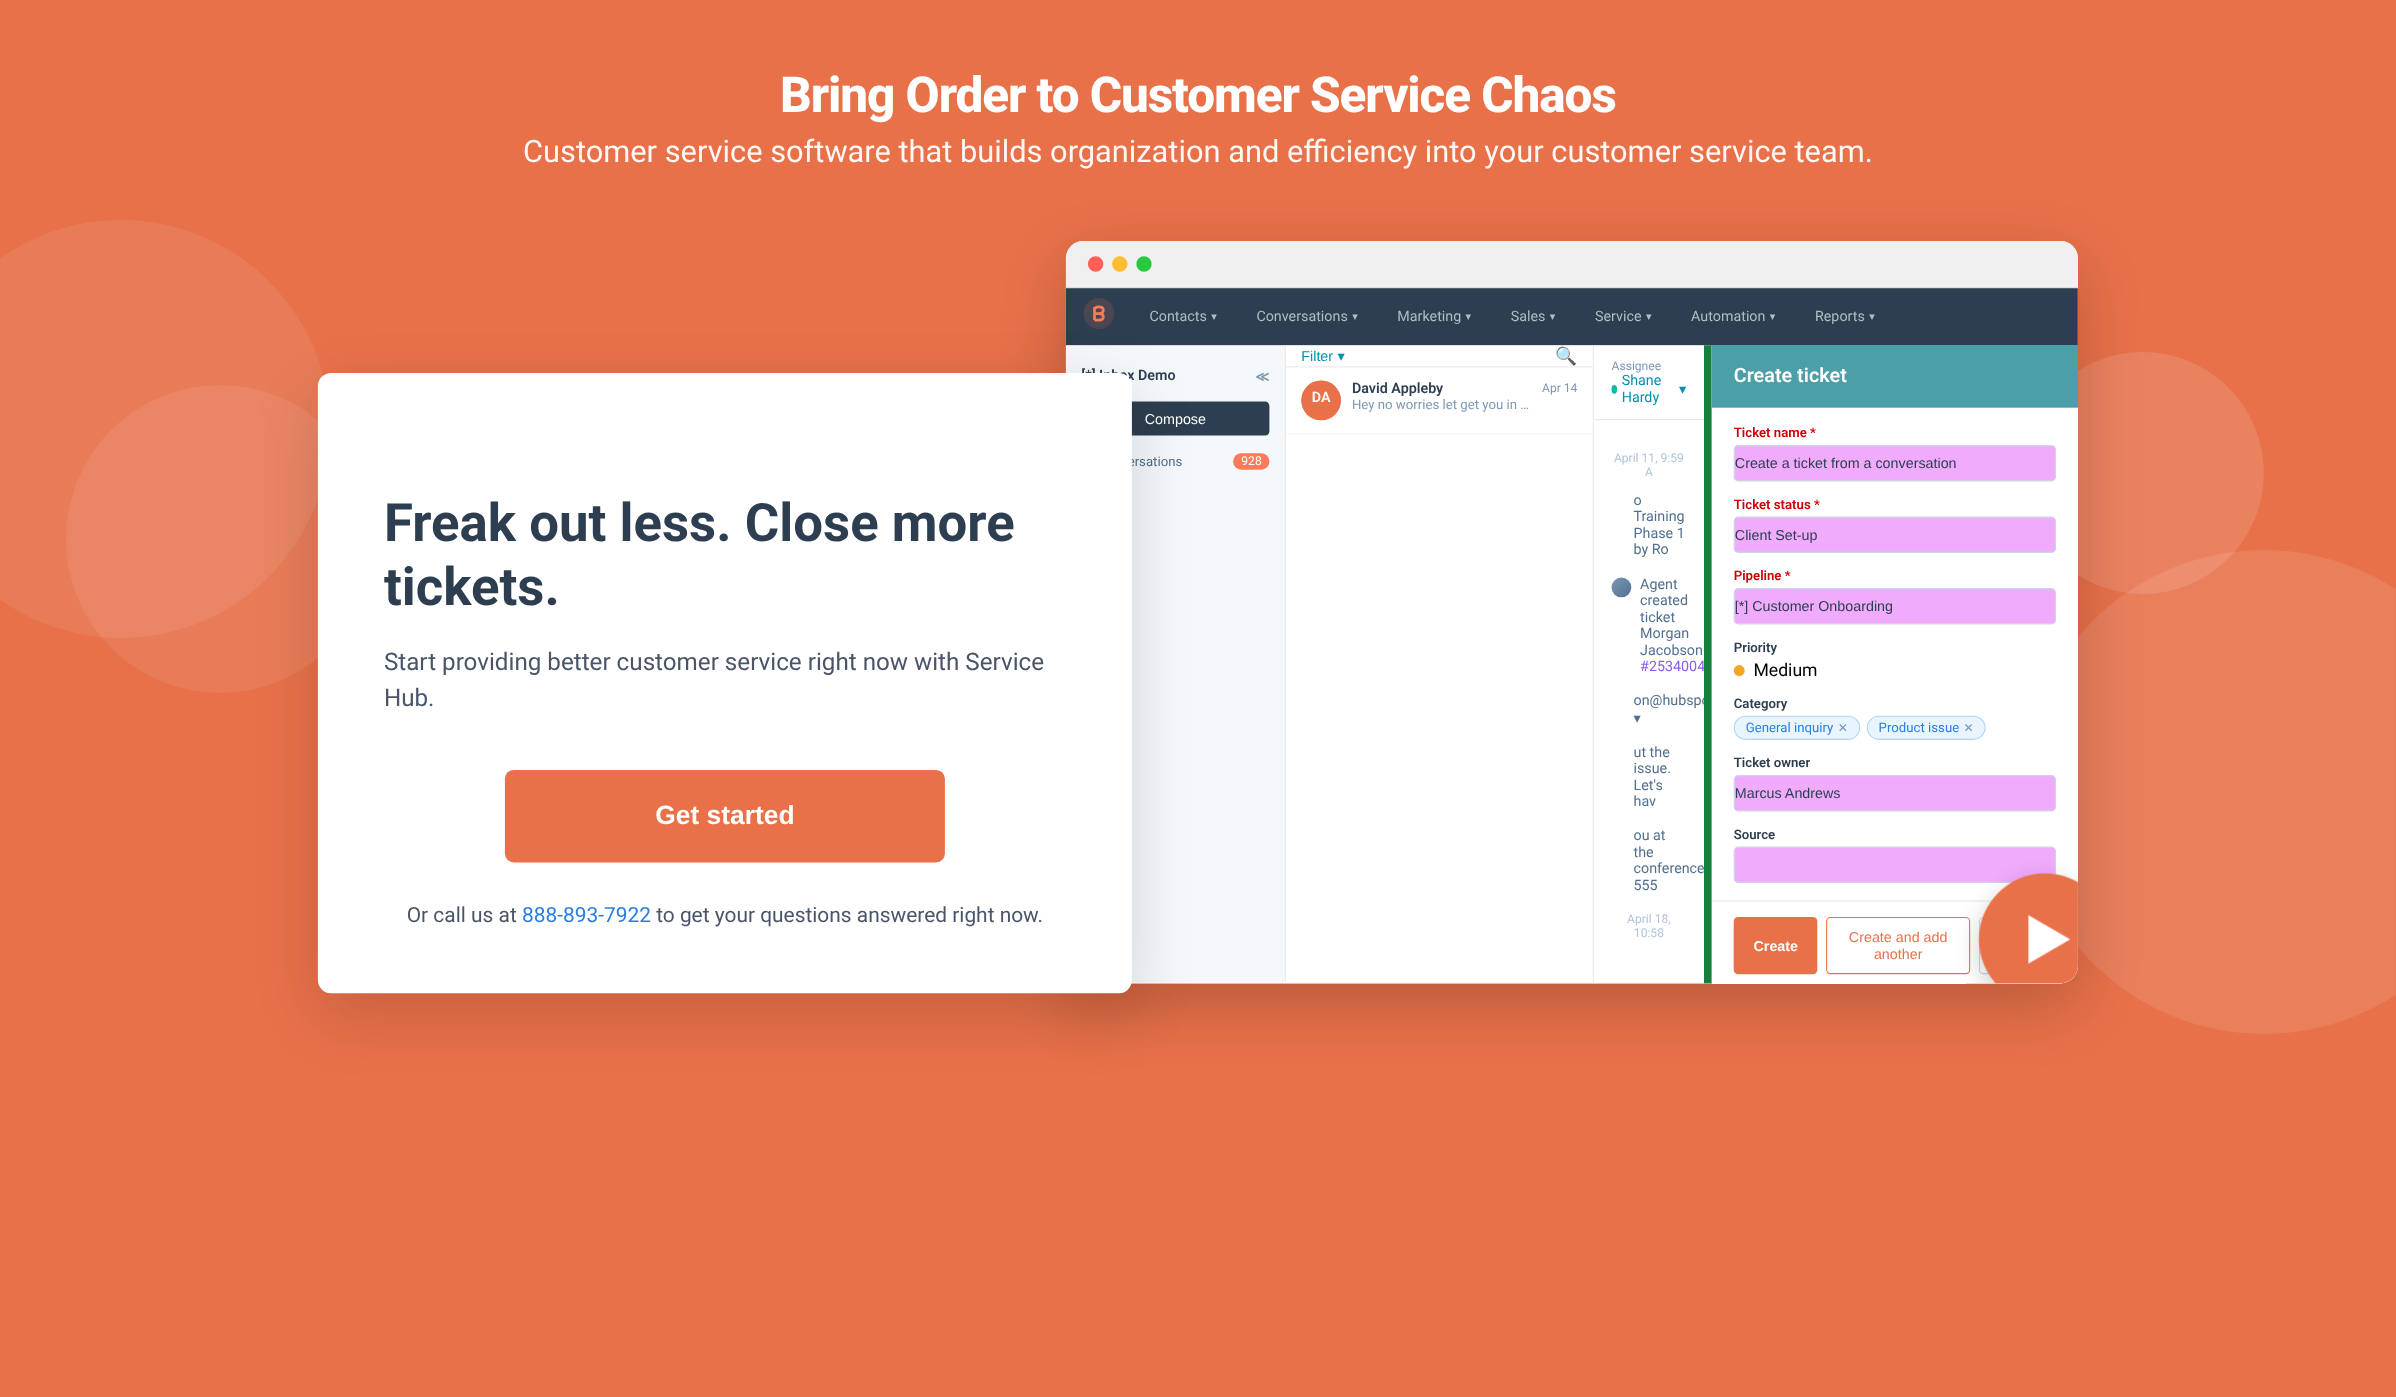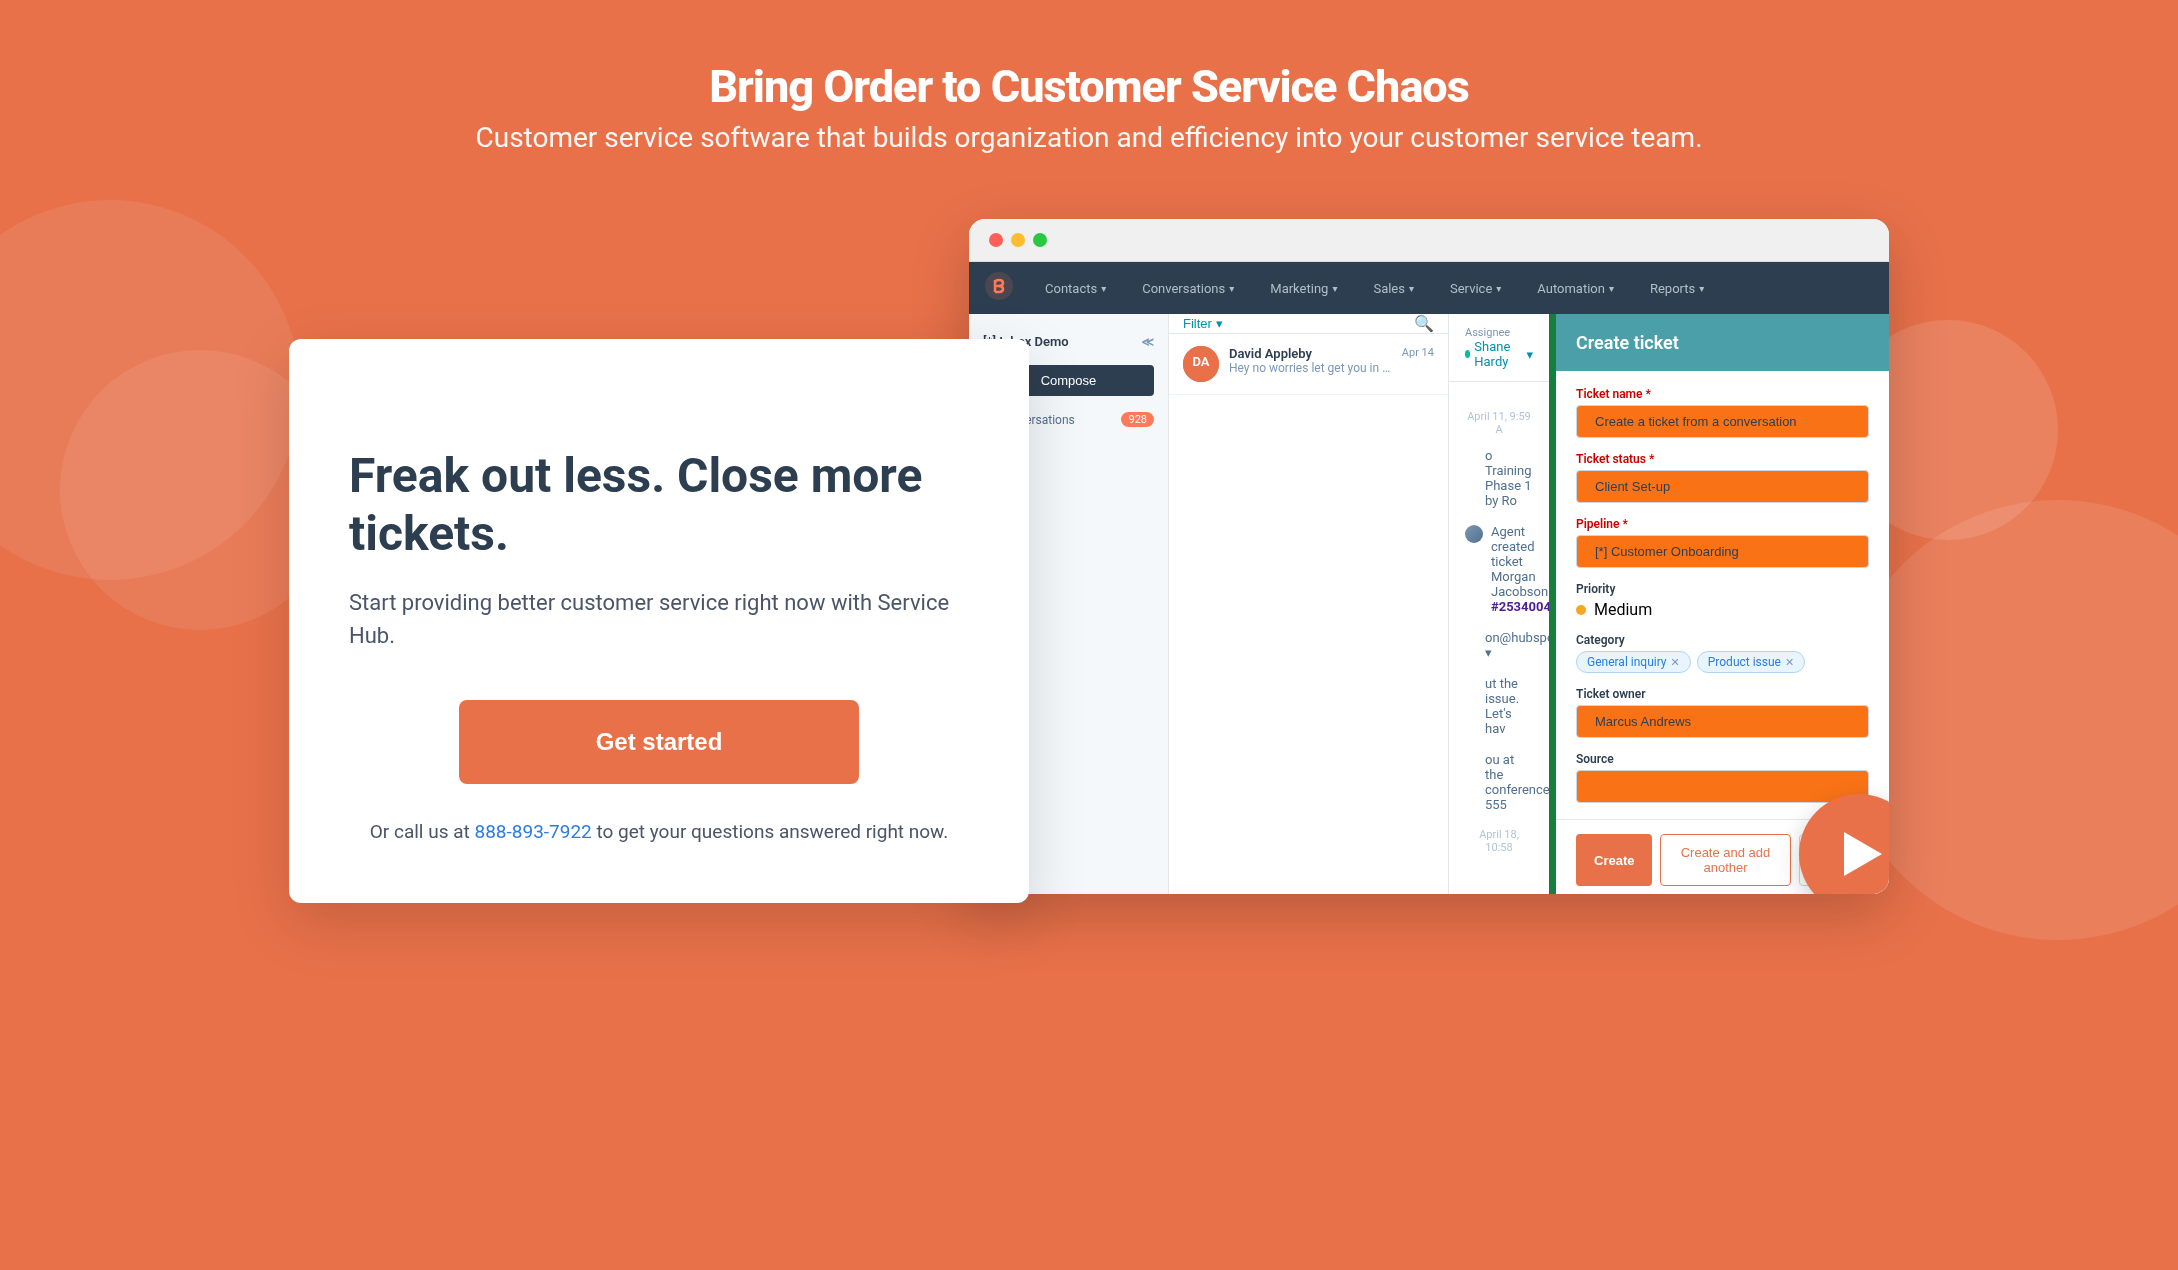--- a/index.html
+++ b/index.html
@@ -358,21 +358,21 @@
       background: #7c98b6;
       flex-shrink: 0;
       margin-top: 1px;
     }
     .date-divider {
       text-align: center;
       font-size: 11px;
       color: #b0c4d8;
       margin: 12px 0;
     }
-    .ticket-link { color: #4c1d95; font-weight: bold; }
+    .ticket-link { color: #8b5cf6; }
 
     
     .create-ticket-panel {
       width: 340px;
       background: #fff;
       flex-shrink: 0;
       display: flex;
       flex-direction: column;
       border-left: 7px solid #15803d;
       overflow-y: auto;
@@ -394,24 +394,24 @@
     .form-group { display: flex; flex-direction: column; gap: 4px; }
     .form-label {
       font-size: 12px;
       font-weight: 600;
       color: #2d3e50;
     }
     .form-label span { color: #c00; }
     .form-input {
       border: 1px solid #cbd6e2;
       border-radius: 4px;
-      padding: 8px 18px;
+      padding: 8px 0;
       font-size: 13px;
       color: #2d3e50;
-      background: #f97316;
+      background: #f0abfc;
     }
     .priority-row {
       display: flex;
       align-items: center;
       gap: 8px;
       text-align: center;
     }
     .priority-dot {
       width: 10px;
       height: 10px;

